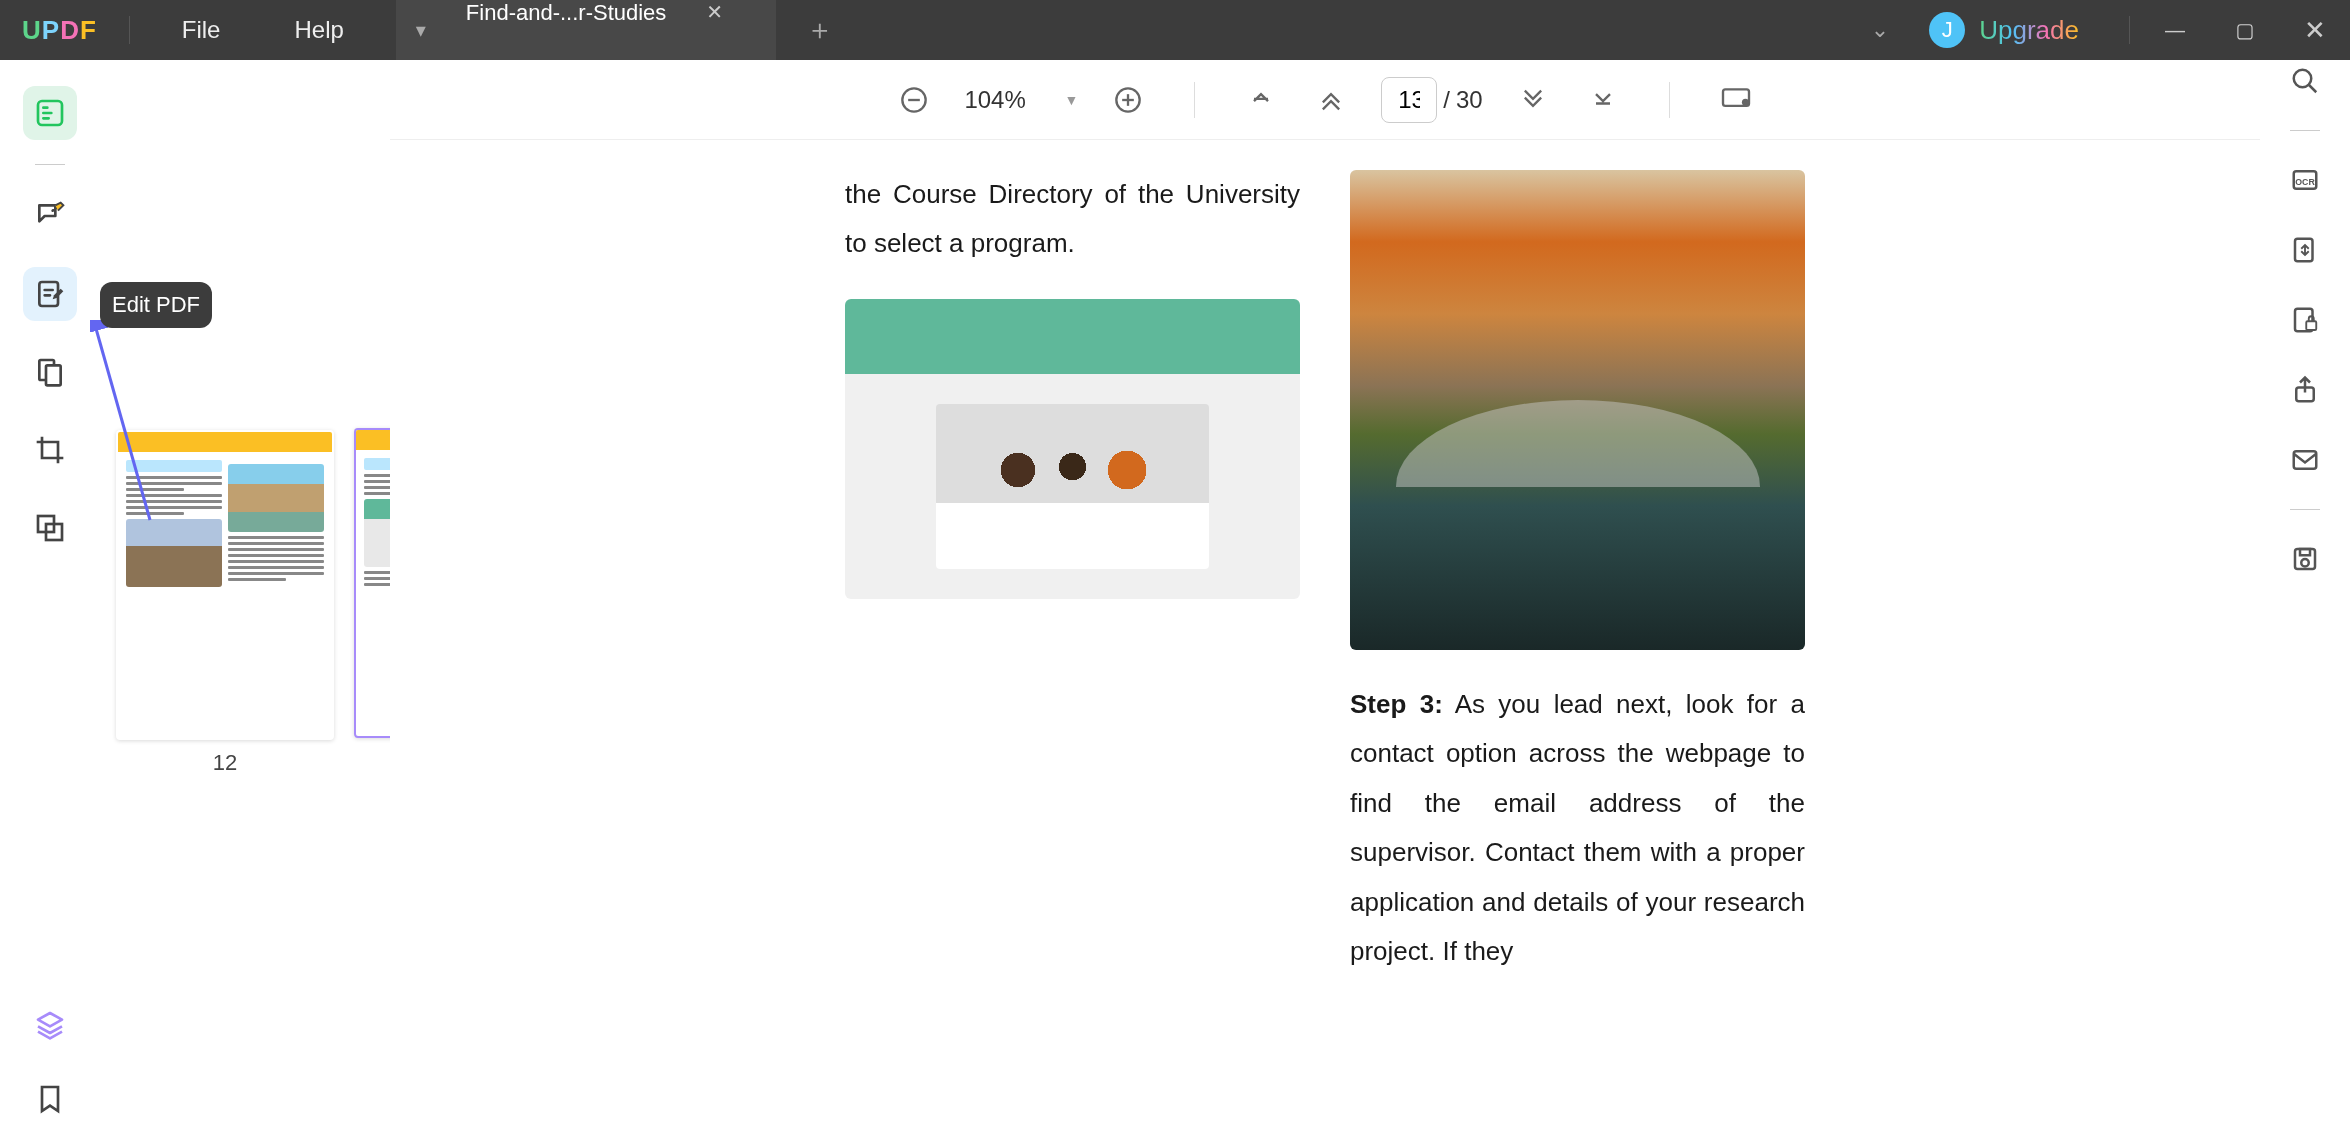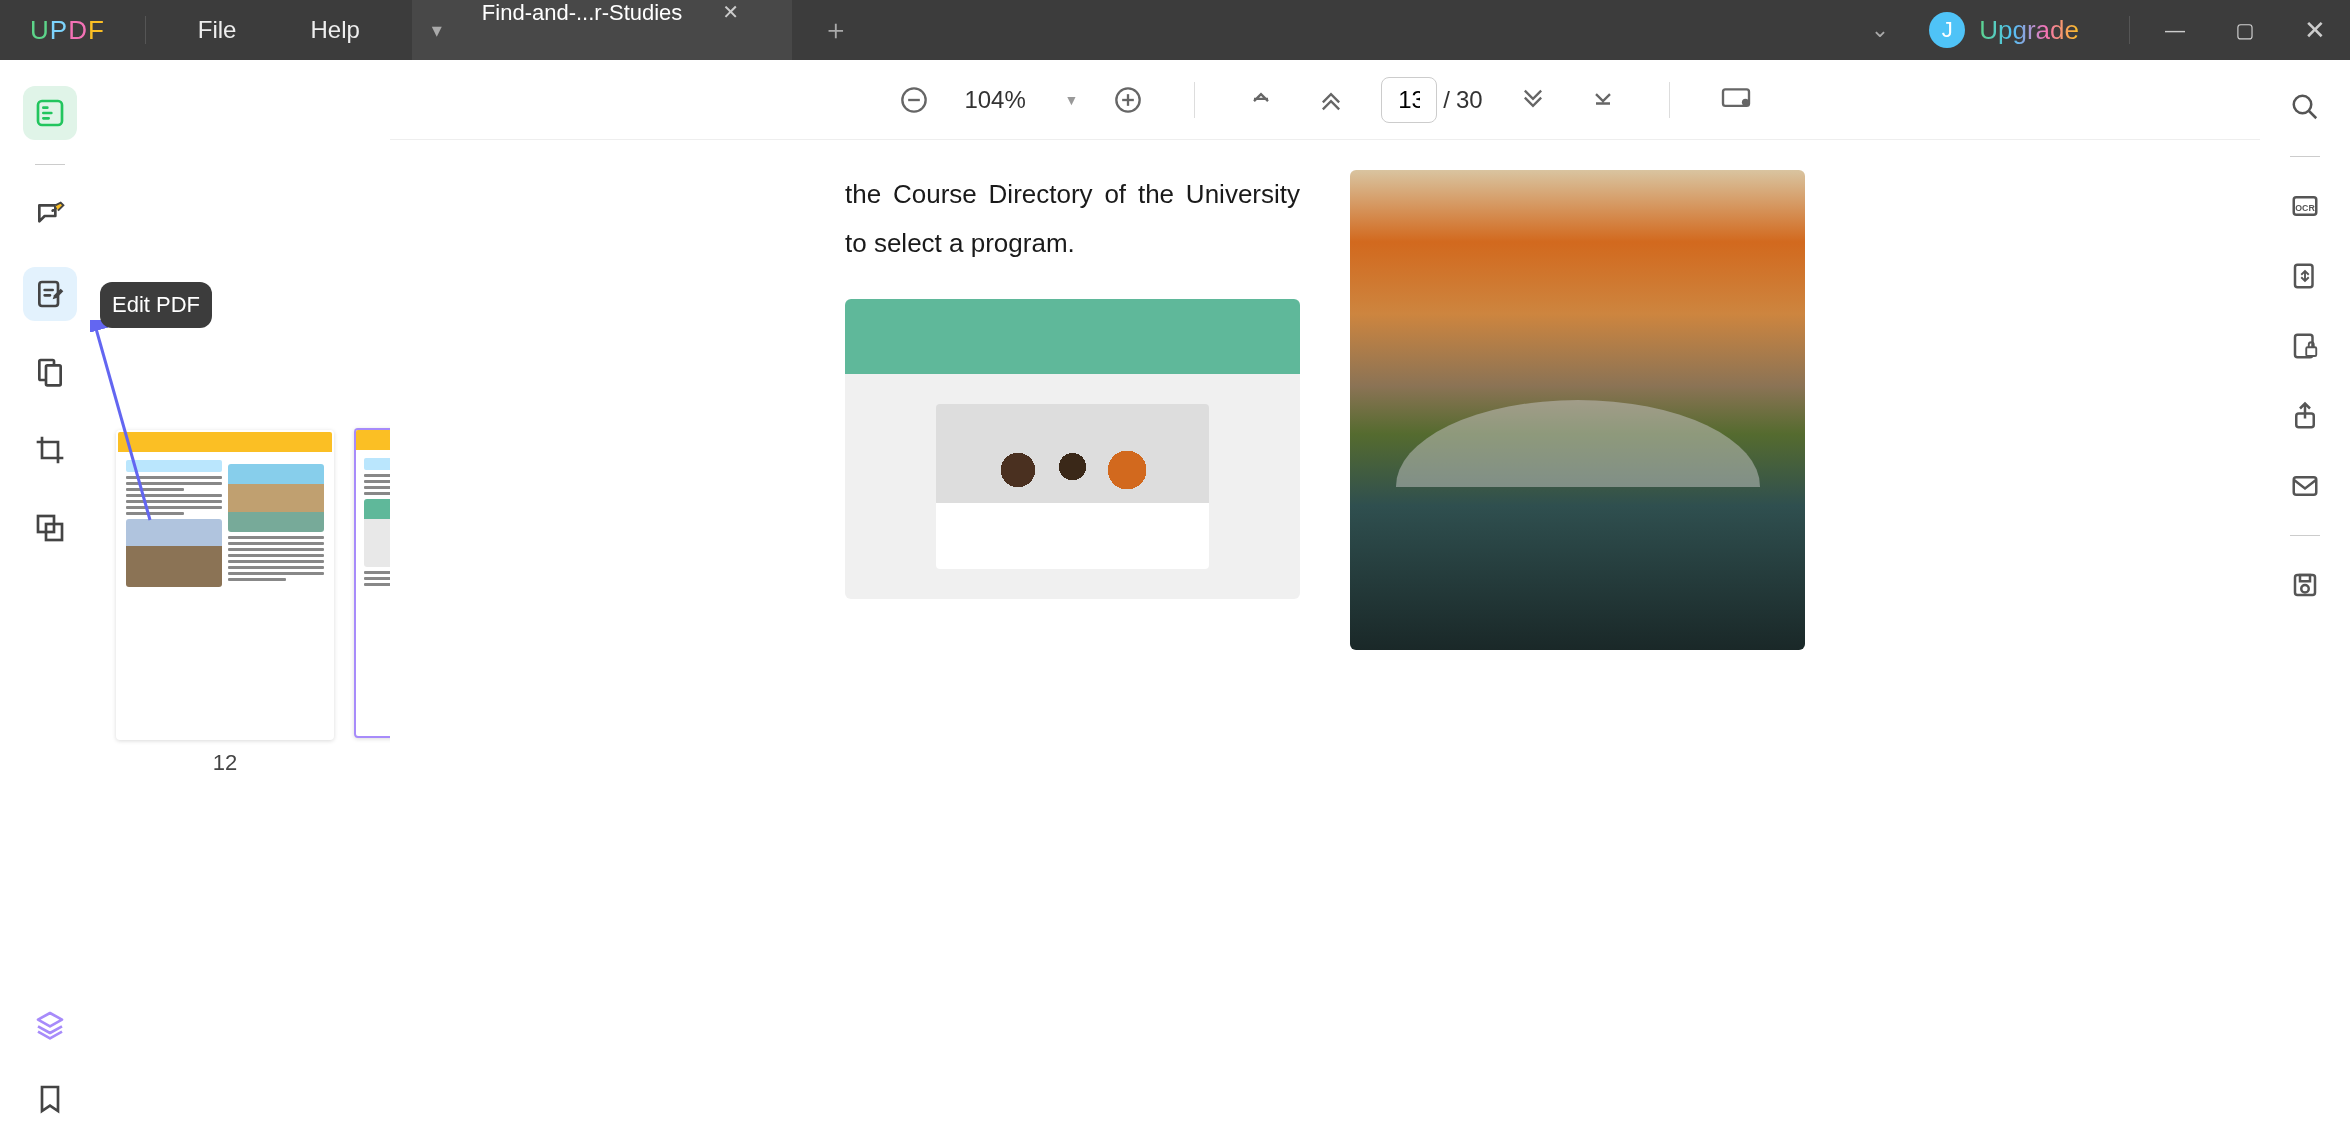--- a/index.html
+++ b/index.html
@@ -1,20 +1,20 @@
 <!DOCTYPE html>
 <html><head>
 <meta charset="utf-8">
 <style>
 * { margin: 0; padding: 0; box-sizing: border-box; }
 body { font-family: "Segoe UI", Arial, sans-serif; background: #fff; overflow: hidden; width: 2350px; height: 1146px; }
 
 
 .titlebar { height: 60px; background: #3c3c3c; display: flex; align-items: center; color: #ddd; }
-.titlebar .logo { font-weight: 400; font-size: 26px; margin: 0 30px; letter-spacing: 1px; }
+.titlebar .logo { font-weight: 700; font-size: 26px; margin: 0 22px; letter-spacing: 1px; }
 .titlebar .logo .u { color: #5dd48a; }
 .titlebar .logo .p { color: #7dd3fc; }
 .titlebar .logo .d { color: #f472b6; }
 .titlebar .logo .f { color: #fbbf24; }
 .titlebar .sep { width: 1px; height: 28px; background: #555; margin: 0 10px; }
 .titlebar .menu { display: flex; gap: 50px; margin-left: 30px; margin-right: 40px; }
 .titlebar .menu-item { font-size: 24px; color: #eee; cursor: pointer; padding: 6px 12px; }
 .titlebar .tabarea { display: flex; align-items: stretch; height: 100%; }
 .titlebar .newtab-btn { width: 50px; height: 100%; background: #484848; display: flex; align-items: center; justify-content: center; color: #aaa; font-size: 20px; }
 .titlebar .tab { background: #484848; display: flex; align-items: flex-start; padding: 0 20px; gap: 40px; min-width: 330px; height: 100%; }
@@ -81,21 +81,21 @@
 .page .col { flex: 1; display: flex; flex-direction: column; gap: 30px; }
 .page p { font-size: 26px; line-height: 1.9; color: #1a1a1a; text-align: justify; }
 .page .step-b { font-weight: 700; }
 .page .fig { width: 100%; border-radius: 6px; }
 .fig.students { height: 300px; background: linear-gradient(#5fb89a 0% 25%, #f0f0f0 25% 100%); position: relative; overflow: hidden; }
 .fig.students::after { content: ""; position: absolute; left: 20%; right: 20%; top: 35%; bottom: 10%; background: radial-gradient(circle at 30% 40%, #4a3020 8%, transparent 8%), radial-gradient(circle at 50% 38%, #3a2818 8%, transparent 8%), radial-gradient(circle at 70% 40%, #d2691e 9%, transparent 9%), linear-gradient(#ddd 60%, #fff 60%); border-radius: 4px; }
 .fig.autumn { height: 480px; background: linear-gradient(180deg, #d9c4a0 0%, #d2691e 15%, #cd853f 30%, #8b7355 45%, #556b2f 55%, #2f4f4f 70%, #1a2828 100%); position: relative; overflow: hidden; }
 .fig.autumn::before { content: ""; position: absolute; left: 10%; right: 10%; top: 48%; height: 18%; background: rgba(200,200,200,0.5); border-radius: 50% / 100% 100% 0 0; }
 
 
-.right-toolbar { width: 90px; background: #fff; display: flex; flex-direction: column; align-items: center; padding-top: 26px; gap: 28px; }
+.right-toolbar { width: 90px; background: #fff; display: flex; flex-direction: column; align-items: center; gap: 28px; }
 .right-toolbar .rtb-icon { width: 42px; height: 42px; display: flex; align-items: center; justify-content: center; cursor: pointer; color: #555; }
 .right-toolbar .rtb-icon svg { width: 30px; height: 30px; }
 .right-toolbar .divider { width: 30px; height: 1px; background: #ccc; }
 </style>
 </head>
 <body>
 
 <div class="titlebar">
   <div class="logo"><span class="u">U</span><span class="p">P</span><span class="d">D</span><span class="f">F</span></div>
   <div class="sep"></div>
@@ -301,20 +301,21 @@
     </div>
 
     <div class="doc-scroll">
       <div class="page">
         <div class="col">
           <p>the Course Directory of the University to select a program.</p>
           <div class="fig students"></div>
         </div>
         <div class="col">
           <div class="fig autumn"></div>
+          <p><span class="step-b">Step 3:</span><span> As you lead next, look for a contact option across the webpage to find the email address of the supervisor. Contact them with a proper application and details of your research project. If they</span></p>
         </div>
       </div>
     </div>
   </div>
 
   <div class="right-toolbar">
     <div class="rtb-icon">
         <svg viewBox="0 0 24 24">
           <circle cx="10" cy="10" r="7" fill="none" stroke="#555" stroke-width="2"></circle>
           <line x1="15" y1="15" x2="21" y2="21" stroke="#555" stroke-width="2"></line>

